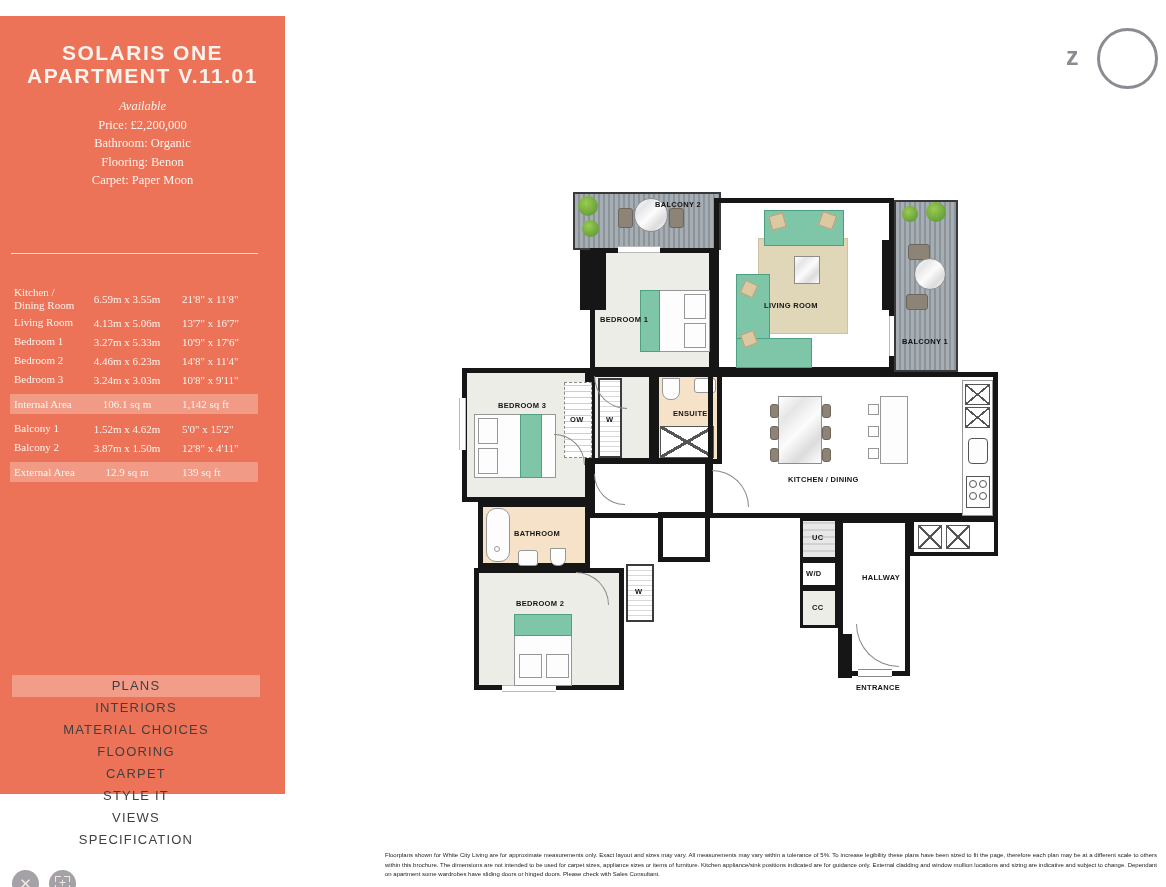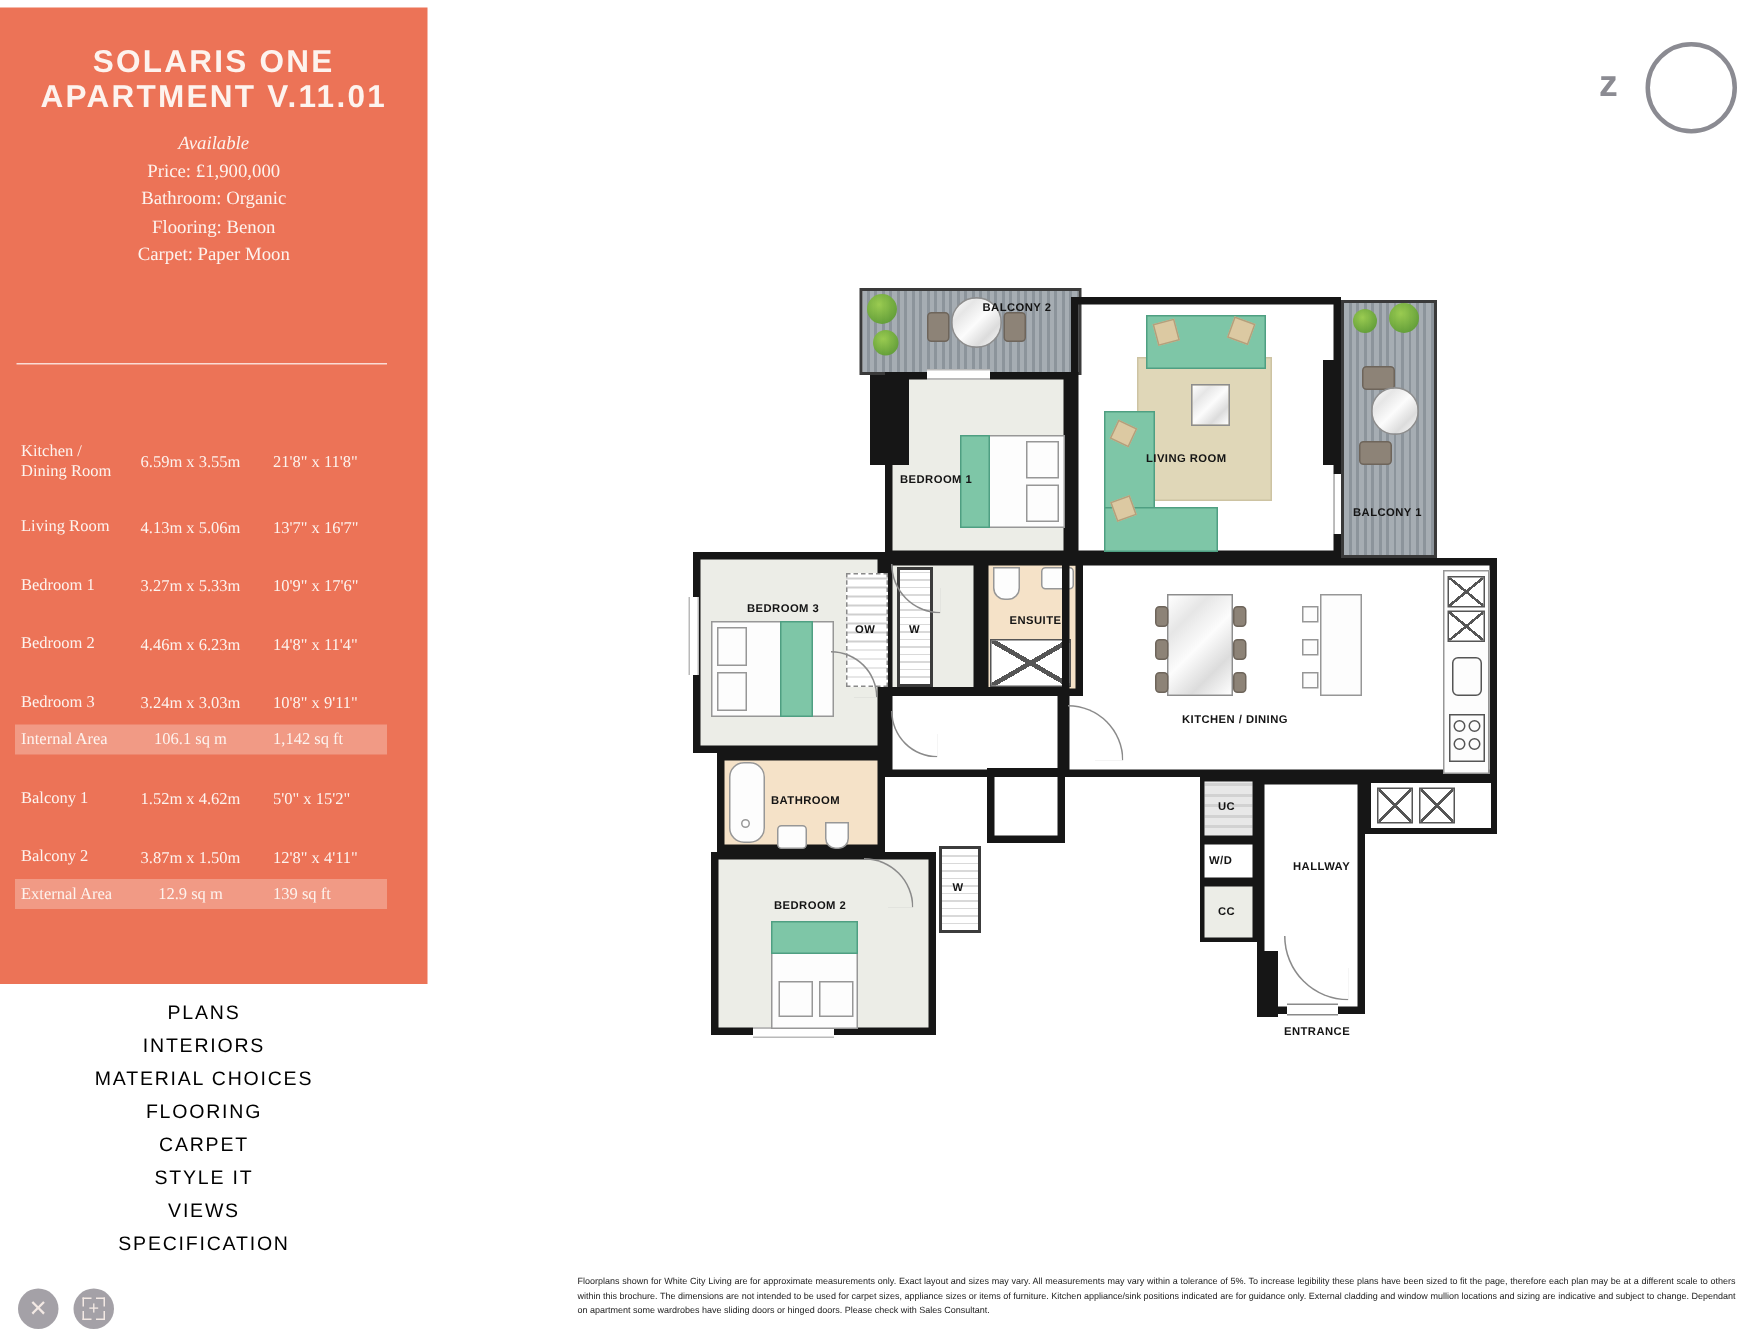--- a/index.html
+++ b/index.html
@@ -1,37 +1,37 @@
 <!DOCTYPE html>
 <html><head>
 <meta charset="utf-8">
 <style>
   html,body{margin:0;padding:0;}
   body{width:1166px;height:887px;position:relative;background:#ffffff;overflow:hidden;
        font-family:"Liberation Sans",sans-serif;}
 
   
-  .sidebar{position:absolute;left:0;top:5px;width:285px;height:651px;background:#EC7357;color:#fff;}
+  .sidebar{position:absolute;left:0;top:16px;width:285px;height:778px;background:#EC7357;color:#fff;}
   .side-title{position:absolute;top:25px;left:0;width:285px;text-align:center;
       font-weight:bold;font-size:21px;line-height:23px;letter-spacing:1.5px;color:#fdf3ee;}
   .details{position:absolute;top:81px;left:0;width:285px;text-align:center;
       font-family:"Liberation Serif",serif;font-size:12.5px;line-height:18.5px;color:#fdf3ee;}
   .details .italic{font-style:italic;}
   .divider{position:absolute;top:237px;left:11px;width:247px;border-top:1px solid rgba(255,255,255,.75);}
   .rtable{position:absolute;top:268px;left:10px;width:248px;
       font-family:"Liberation Serif",serif;font-size:11px;color:#fdf3ee;}
-  .rrow{display:grid;grid-template-columns:72px 90px 86px;align-items:center;min-height:19px;margin-top:20px;}
+  .rrow{display:grid;grid-template-columns:72px 90px 86px;align-items:center;min-height:19px;}
   .rrow .c1{text-align:left;padding-left:4px;line-height:13px;}
   .rrow .c2{text-align:center;}
   .rrow .c3{text-align:left;padding-left:10px;}
   .rrow.tall{min-height:29px;}
   .rrow.hl{background:rgba(255,255,255,.28);margin:5px 0;min-height:20px;}
   .nav{position:absolute;top:659px;left:0;width:285px;}
   .nav-item{display:block;margin:0 25px 0 12px;height:22px;line-height:22px;text-align:center;
-      color:#000000;font-size:13px;letter-spacing:1.2px;cursor:pointer;}
+      color:#404040;font-size:13px;letter-spacing:1.2px;cursor:pointer;}
   .nav-item.active{background:rgba(255,255,255,.3);}
   .ctrl{position:absolute;width:27px;height:27px;border-radius:50%;
       background:rgba(115,110,120,.65);color:#f3e9e4;text-align:center;cursor:pointer;}
   .ctrl.close{left:12px;top:854px;font-size:15px;line-height:27px;}
   .ctrl.expand{left:49px;top:854px;}
   .expand .plus{position:absolute;left:0;top:0;width:27px;height:27px;line-height:26px;font-size:12px;}
   .expand .corner{position:absolute;width:5px;height:5px;border:1.5px solid #f3e9e4;}
   .expand .tl{left:6px;top:6px;border-right:none;border-bottom:none;}
   .expand .tr{right:6px;top:6px;border-left:none;border-bottom:none;}
   .expand .bl{left:6px;bottom:6px;border-right:none;border-top:none;}
@@ -76,21 +76,21 @@
 </head>
 <body>
 
 <aside class="sidebar">
   <div class="side-title">
     <div>SOLARIS ONE</div>
     <div>APARTMENT V.11.01</div>
   </div>
   <div class="details">
     <div class="italic">Available</div>
-    <div>Price: £1,900,000</div>
+    <div>Price: £2,200,000</div>
     <div>Bathroom: Organic</div>
     <div>Flooring: Benon</div>
     <div>Carpet: Paper Moon</div>
   </div>
   <div class="divider"></div>
 
   <div class="rtable">
     <div class="rrow tall">
       <span class="c1">Kitchen / Dining Room</span>
       <span class="c2">6.59m x 3.55m</span>

